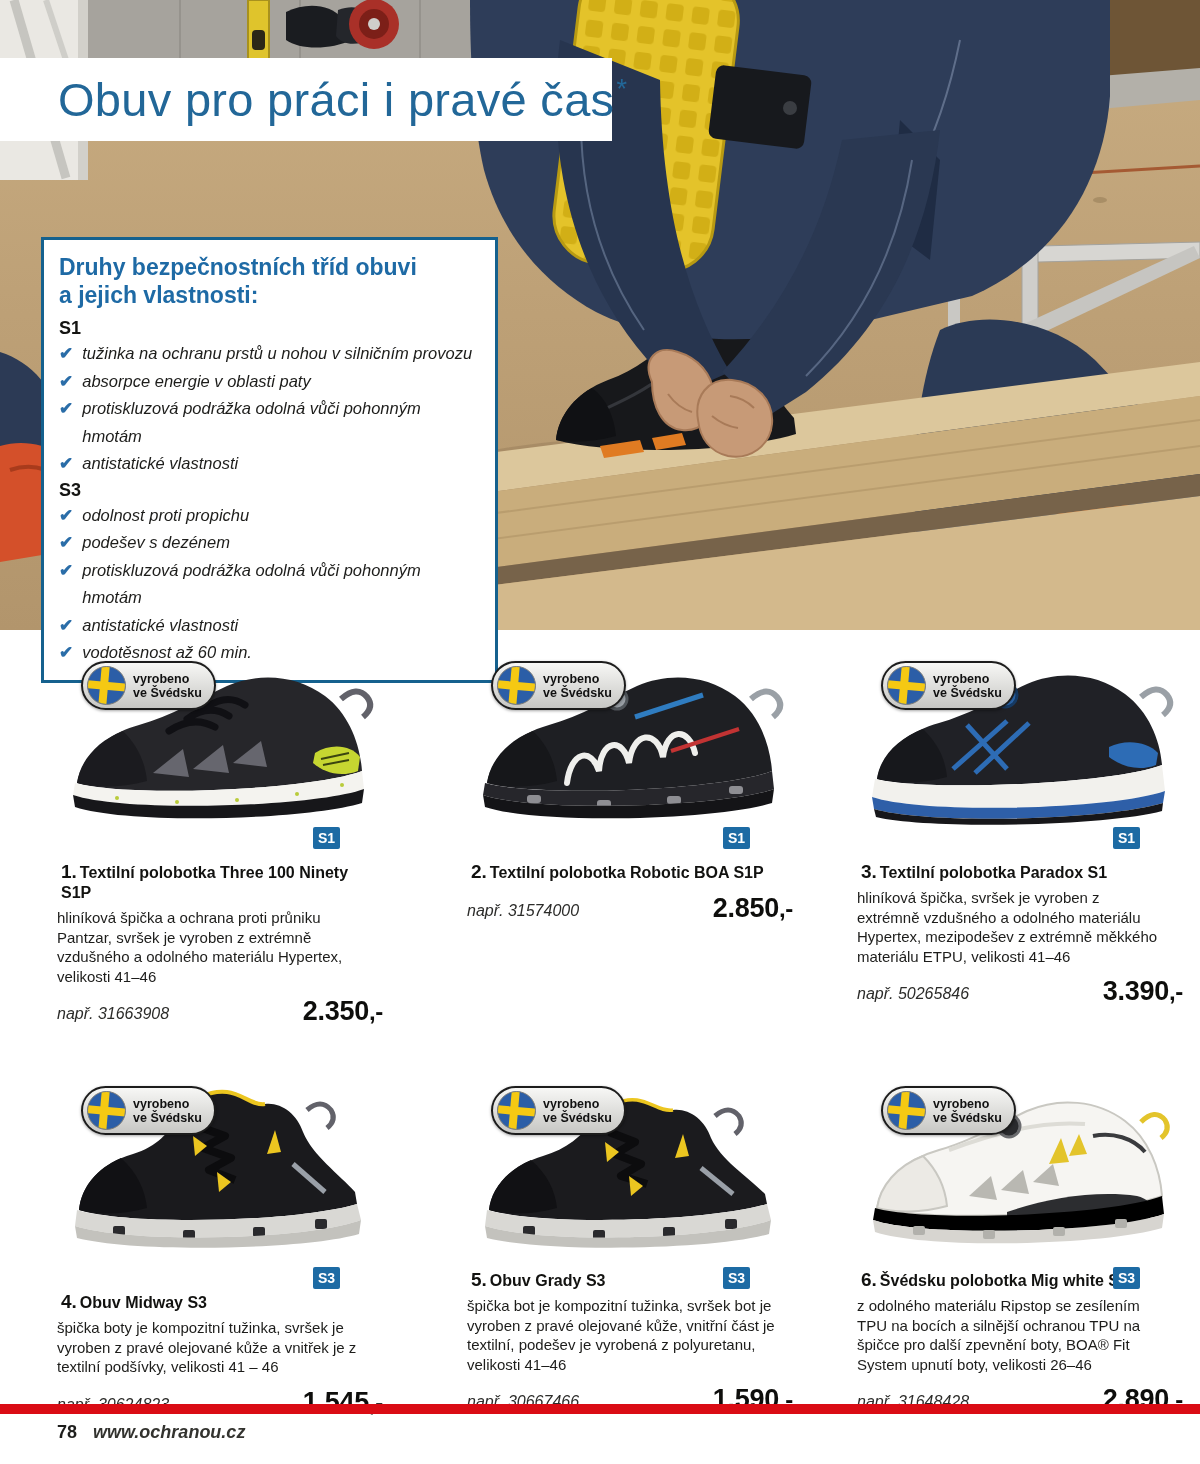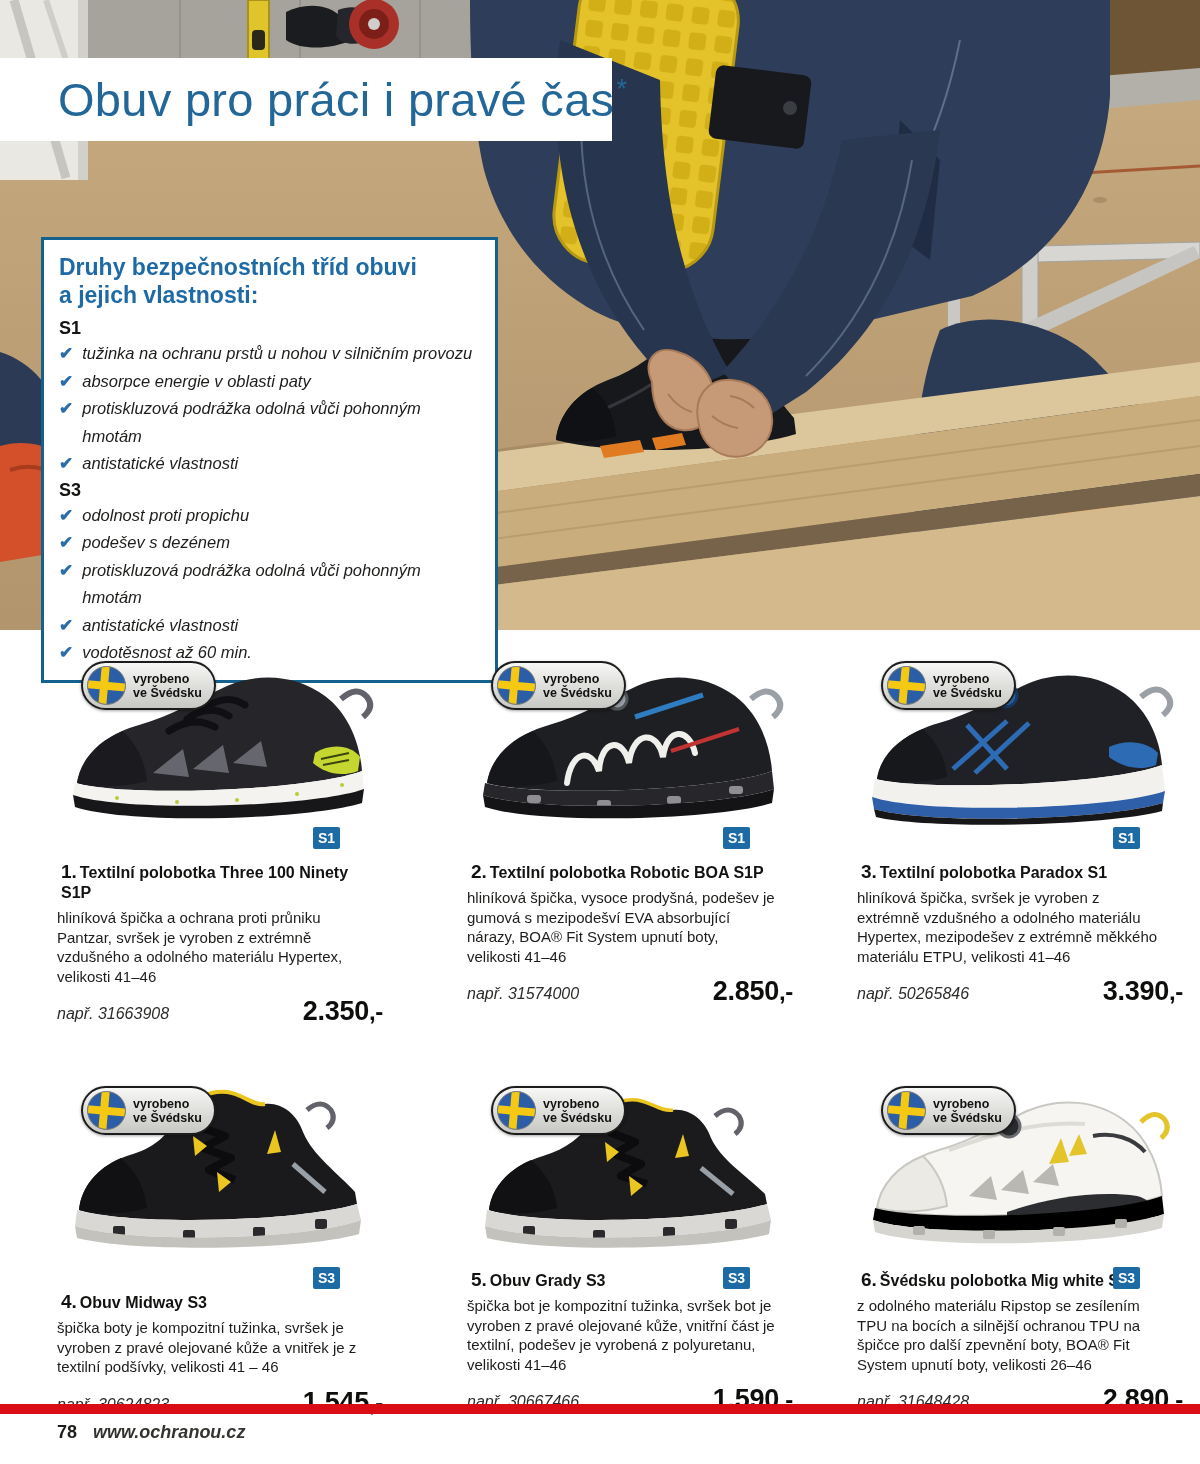--- a/index.html
+++ b/index.html
@@ -298,21 +298,20 @@
             <rect x="60" y="140" width="14" height="8" rx="3"></rect>
             <rect x="130" y="145" width="14" height="8" rx="3"></rect>
             <rect x="200" y="141" width="14" height="8" rx="3"></rect>
             <rect x="262" y="131" width="14" height="8" rx="3"></rect>
           </g>
         <path d="M16,140 C70,158 258,152 307,134 L305,148 C250,165 72,170 18,152 Z" fill="#141417"></path>
       </svg>
     </div>
     <span class="class-badge">S1</span>
     <h3 class="product-title"><span class="num">2.</span><span>Textilní polobotka Robotic BOA S1P</span></h3>
-    <p class="product-desc">hliníková špička, vysoce prodyšná, podešev je gumová s mezipodešví EVA absorbující nárazy, BOA® Fit System upnutí boty, velikosti 41–46</p>
     <div class="price-row">
       <span class="sku"><span>např.</span> <span>31574000</span></span>
       <span class="price"><span>2.850</span><span class="suffix">,-</span></span>
     </div>
   </article>
 
   <article class="product-card row1 col3">
     <div class="product-image">
       <div class="made-in-badge">
         <span class="flag-icon"></span>

